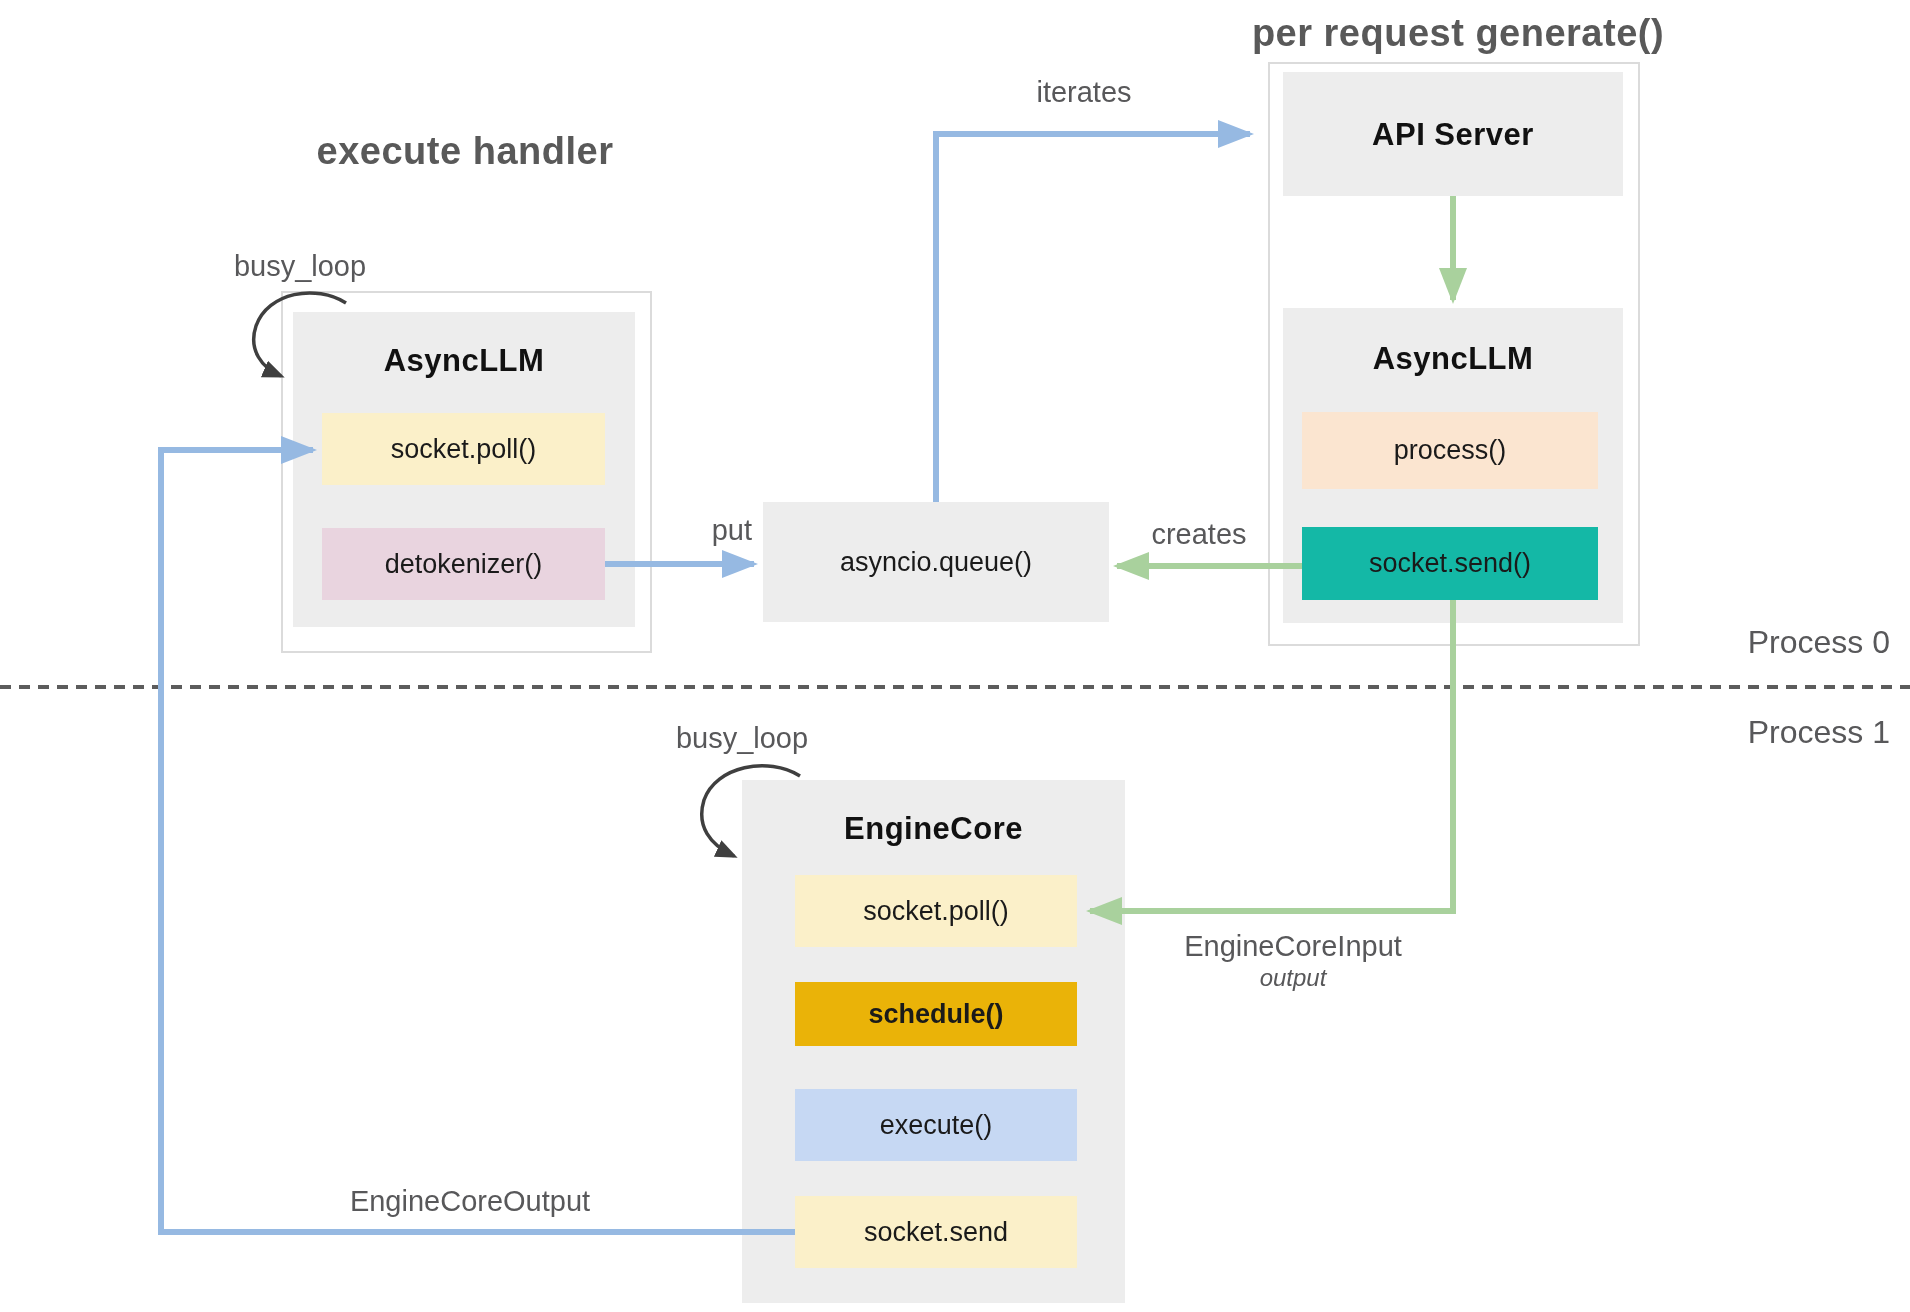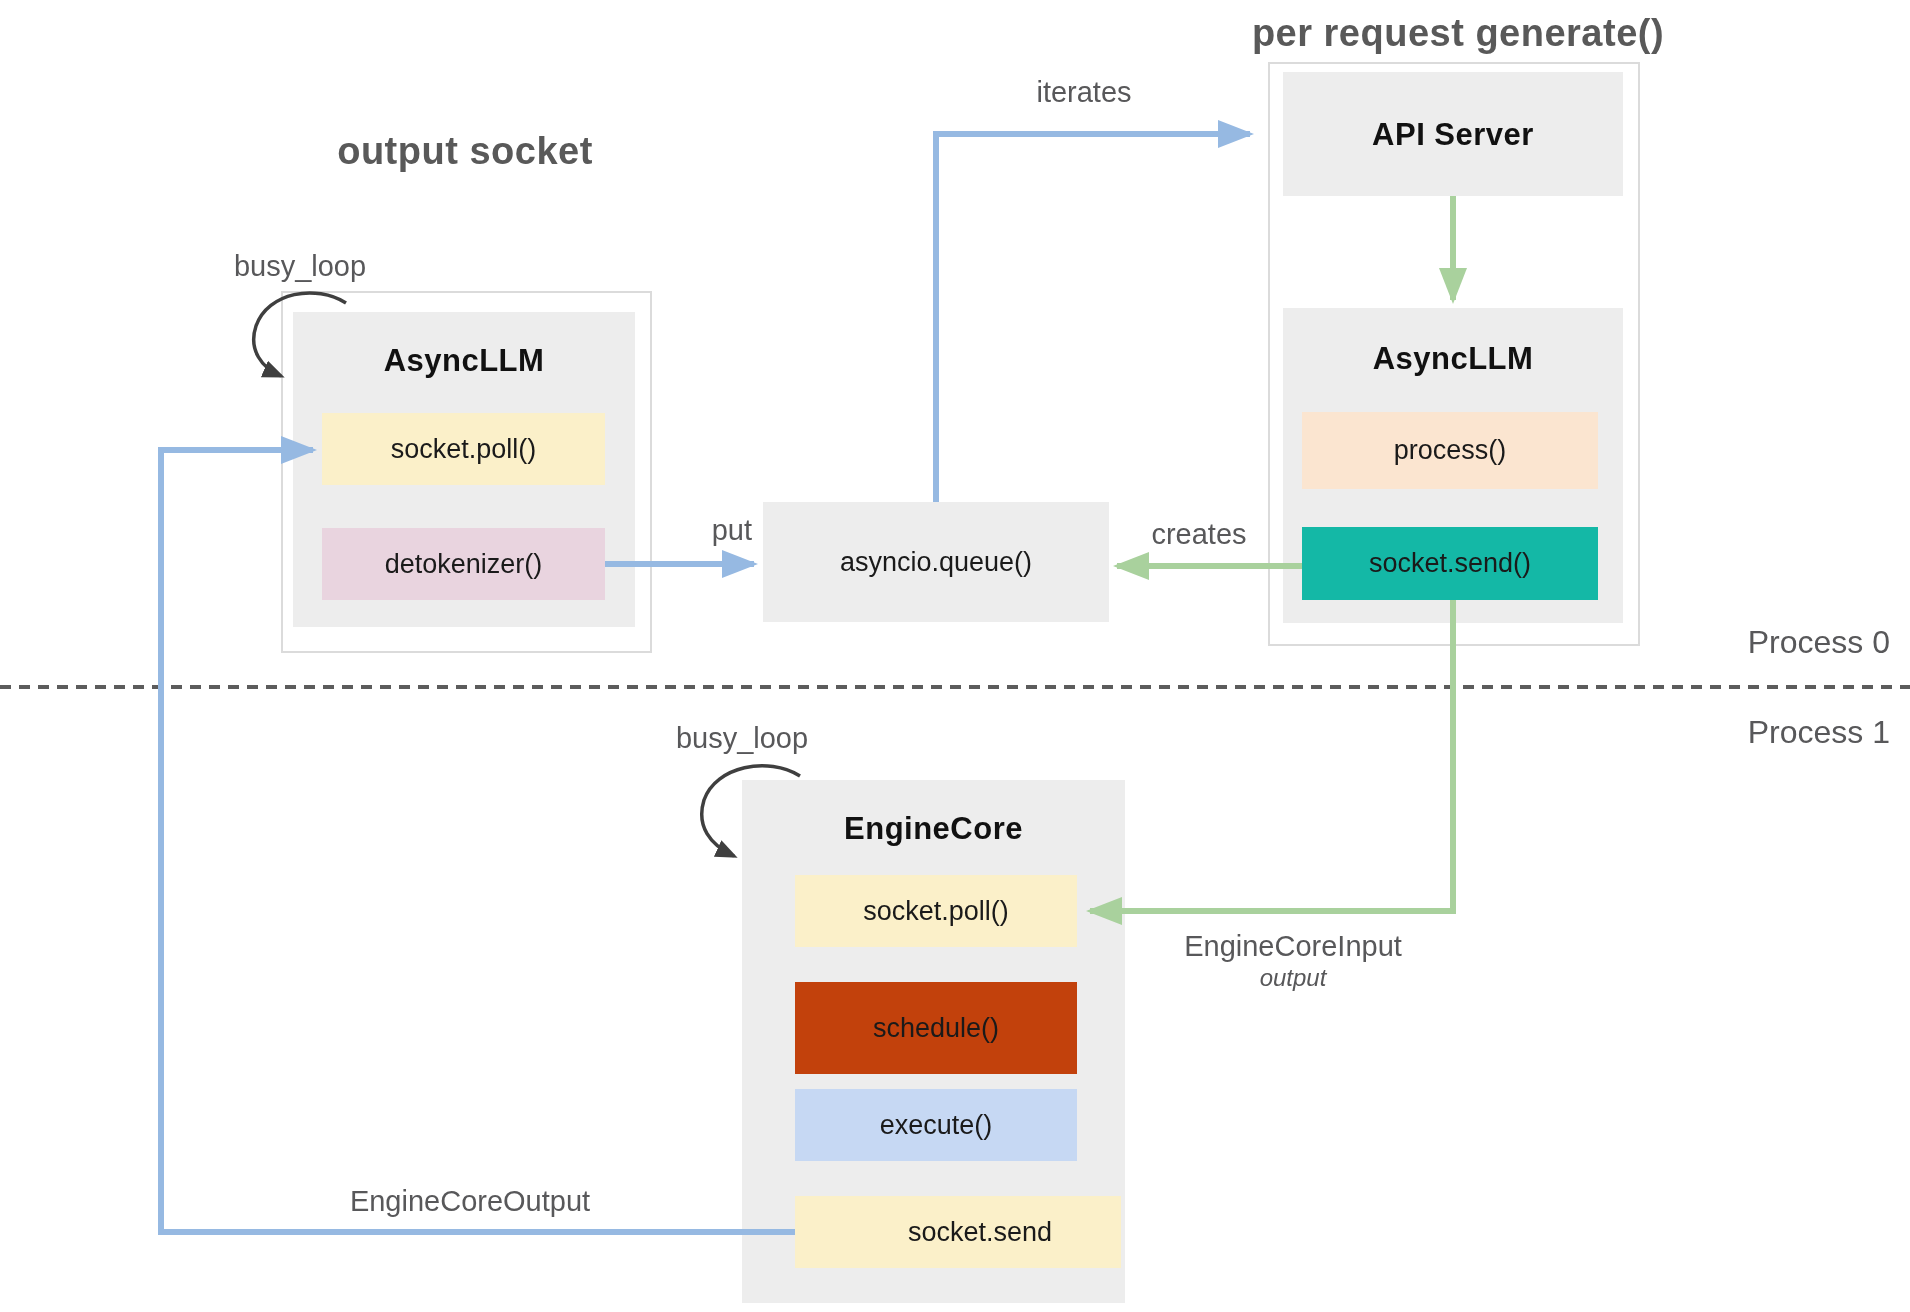--- a/index.html
+++ b/index.html
@@ -92,21 +92,21 @@
   .edge-dark  { stroke: var(--loop-dark,   #3f3f3f); stroke-width: 3.5; fill: none; }
   .head-blue  { fill: var(--arrow-blue,  #96b9e2); }
   .head-green { fill: var(--arrow-green, #a9d19d); }
   .head-dark  { fill: var(--loop-dark,   #3f3f3f); }
 </style>
 </head>
 <body>
 
 <div class="canvas">
 
-  <div class="big-title" style="left:265px; top:130px; width:400px;">output socket</div>
+  <div class="big-title" style="left:265px; top:130px; width:400px;">execute handler</div>
   <div class="big-title" style="left:1238px; top:12px; width:440px;">per request generate()</div>
 
   <div class="divider"></div>
   <div class="process-label" style="left:1640px; top:624px; width:250px;">Process 0</div>
   <div class="process-label" style="left:1640px; top:714px; width:250px;">Process 1</div>
 
   <div class="outer-box" style="left:281px; top:291px; width:371px; height:362px;"></div>
   <div class="node-box" style="left:293px; top:312px; width:342px; height:315px;"></div>
   <div class="node-title" style="left:293px; top:343px; width:342px;">AsyncLLM</div>
   <div class="method-box" style="left: 322px; top: 413px; width: 283px; height: 72px; background: rgb(251, 240, 201);">socket.poll()</div>
@@ -118,23 +118,23 @@
   <div class="node-box" style="left:1283px; top:72px; width:340px; height:124px;"></div>
   <div class="node-title" style="left:1283px; top:117px; width:340px;">API Server</div>
   <div class="node-box" style="left:1283px; top:308px; width:340px; height:315px;"></div>
   <div class="node-title" style="left:1283px; top:341px; width:340px;">AsyncLLM</div>
   <div class="method-box" style="left: 1302px; top: 412px; width: 296px; height: 77px; background: rgb(251, 229, 208);">process()</div>
   <div class="method-box" style="left: 1302px; top: 527px; width: 296px; height: 73px; background: #14b8a6;">socket.send()</div>
 
   <div class="node-box" style="left:742px; top:780px; width:383px; height:523px;"></div>
   <div class="node-title" style="left:742px; top:811px; width:383px;">EngineCore</div>
   <div class="method-box" style="left: 795px; top: 875px; width: 282px; height: 72px; background: rgb(251, 240, 201);">socket.poll()</div>
-  <div class="method-box" style="left: 795px; top: 982px; width: 282px; height: 92px; background: #c2410c;">schedule()</div>
+  <div class="method-box" style="left: 795px; top: 982px; width: 282px; height: 64px; background: #eab308; font-weight: bold;">schedule()</div>
   <div class="method-box" style="left: 795px; top: 1089px; width: 282px; height: 72px; background: rgb(198, 216, 243);">execute()</div>
-  <div class="method-box" style="left: 795px; top: 1196px; width: 282px; height: 72px; background: rgb(251, 240, 201); padding-left: 44px;">socket.send</div>
+  <div class="method-box" style="left: 795px; top: 1196px; width: 282px; height: 72px; background: rgb(251, 240, 201);">socket.send</div>
 
   <svg class="wires" width="1910" height="1312" viewBox="0 0 1910 1312">
     <defs>
       <marker id="mb" markerUnits="userSpaceOnUse" markerWidth="36" markerHeight="28" refX="32" refY="14" orient="auto">
         <polygon points="0,0 36,14 0,28" class="head-blue"></polygon>
       </marker>
       <marker id="mg" markerUnits="userSpaceOnUse" markerWidth="36" markerHeight="28" refX="32" refY="14" orient="auto">
         <polygon points="0,0 36,14 0,28" class="head-green"></polygon>
       </marker>
       <marker id="md" markerUnits="userSpaceOnUse" markerWidth="22" markerHeight="18" refX="18" refY="9" orient="auto">

